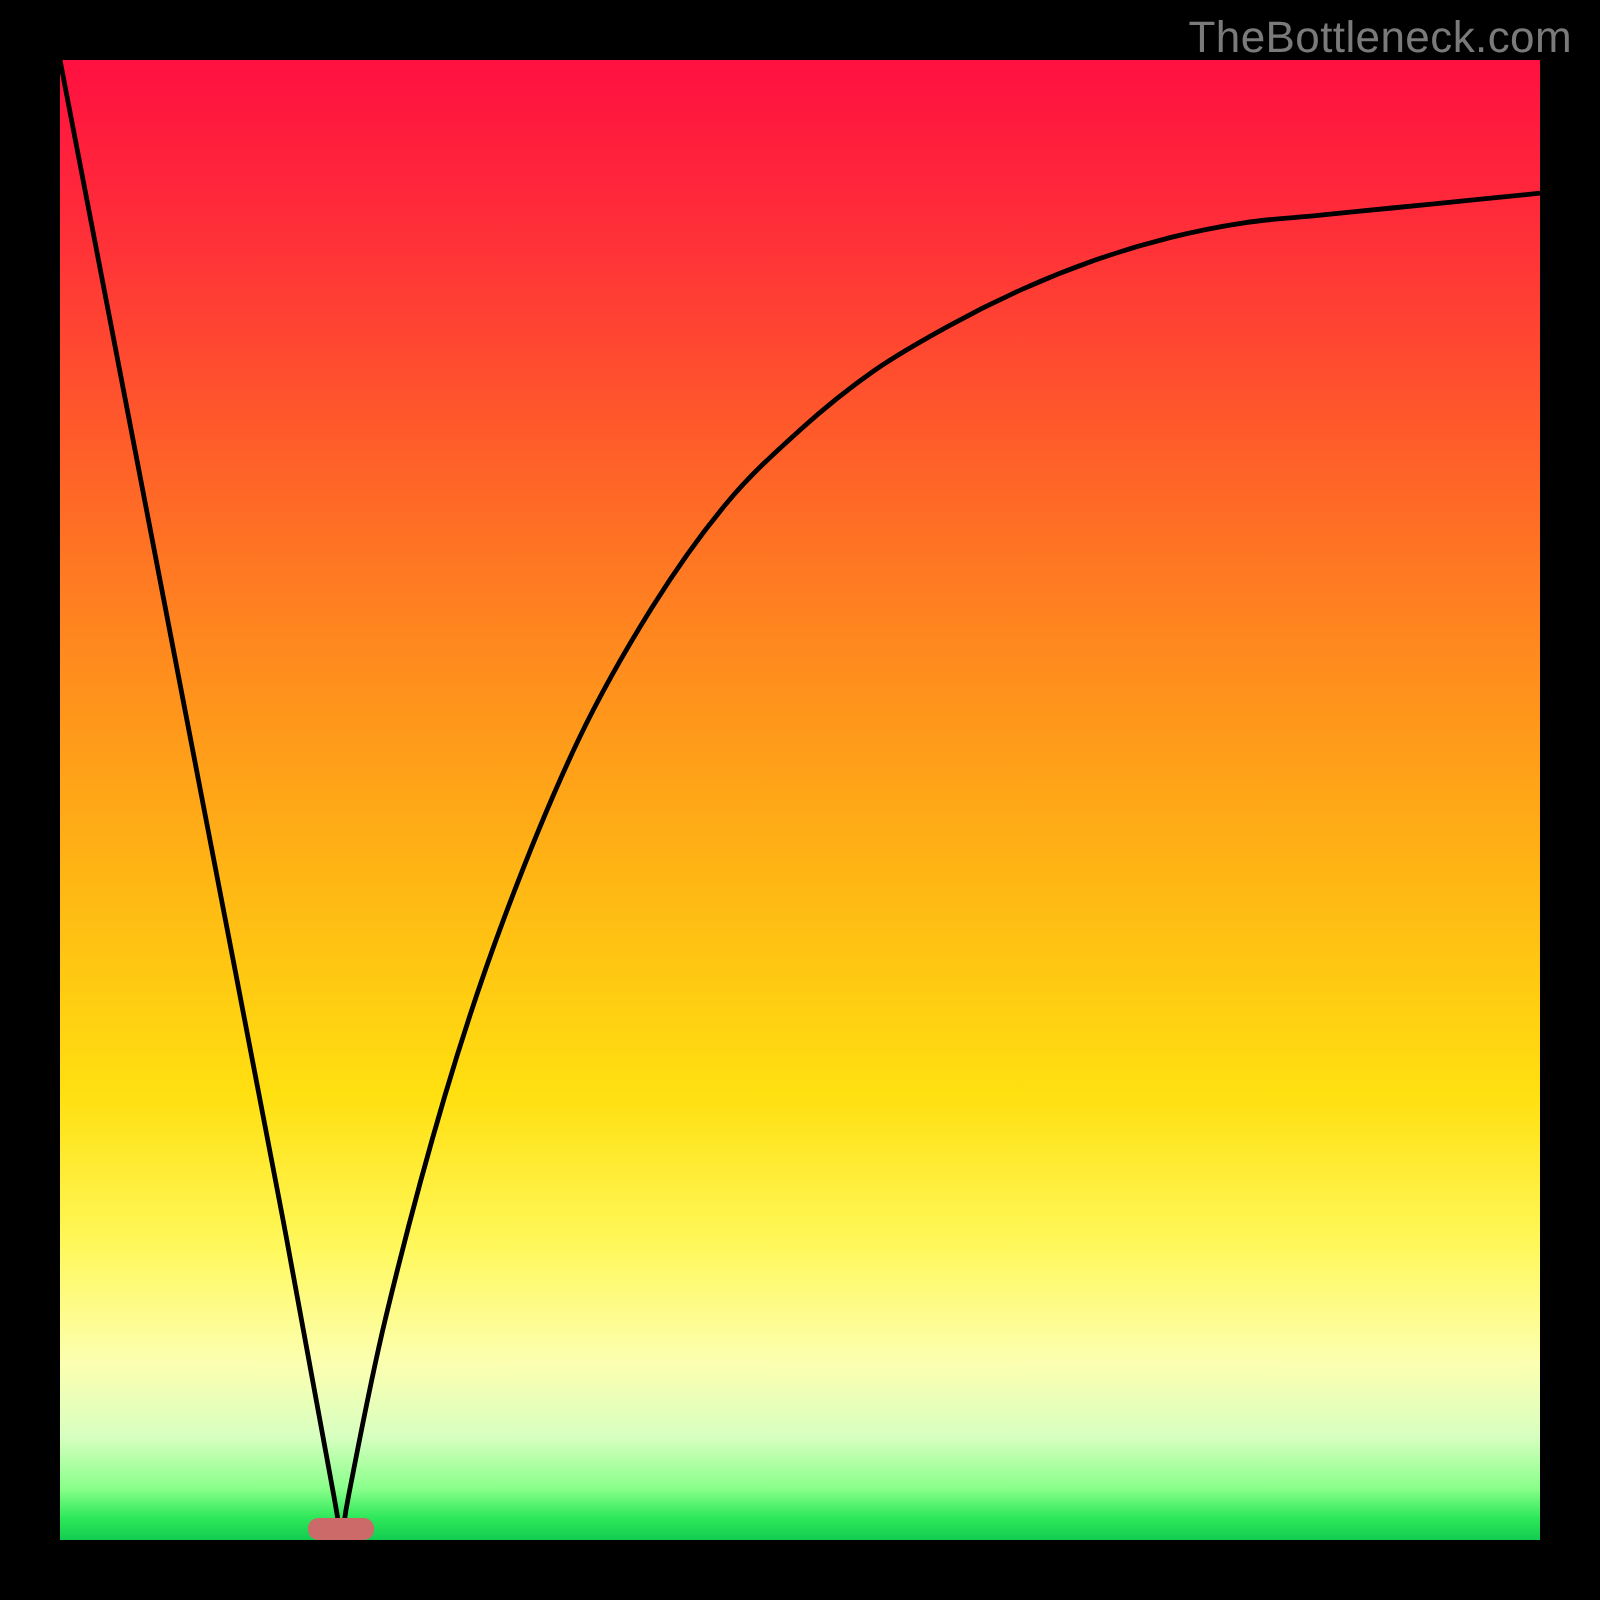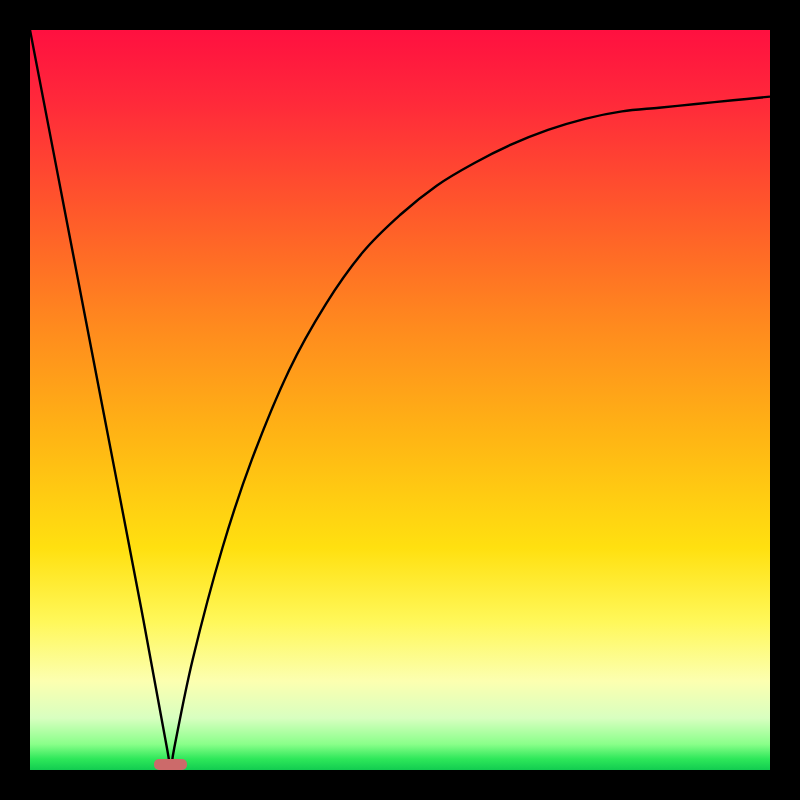--- a/index.html
+++ b/index.html
@@ -67,20 +67,21 @@
     background: #cc6a6a;
     border-radius: 5px;
     z-index: 12;
   }
 </style>
 </head>
 <body>
 
 <div class="frame">
 
+  <div class="watermark">TheBottleneck.com</div>
 
   <div class="plot-area">
     <div class="gradient"></div>
 
     <svg class="curve" viewBox="0 0 740 740" preserveAspectRatio="none">
       <path id="curve-path" fill="none" stroke="#000" stroke-width="2.4" d="M 0.00 0.00 C 6.17 32.07, 24.67 128.27, 37.00 192.40 C 49.33 256.53, 61.67 320.67, 74.00 384.80 C 86.33 448.93, 100.52 521.70, 111.00 577.20 C 121.48 632.70, 131.97 690.67, 136.90 717.80 C 141.83 744.93, 139.37 740.00, 140.60 740.00 C 141.83 740.00, 140.60 736.30, 144.30 717.80 C 148.00 699.30, 154.78 662.30, 162.80 629.00 C 170.82 595.70, 182.53 551.30, 192.40 518.00 C 202.27 484.70, 210.90 458.80, 222.00 429.20 C 233.10 399.60, 246.67 366.30, 259.00 340.40 C 271.33 314.50, 283.67 293.53, 296.00 273.80 C 308.33 254.07, 320.67 236.80, 333.00 222.00 C 345.33 207.20, 357.67 196.10, 370.00 185.00 C 382.33 173.90, 394.67 164.03, 407.00 155.40 C 419.33 146.77, 431.67 139.98, 444.00 133.20 C 456.33 126.42, 468.67 120.25, 481.00 114.70 C 493.33 109.15, 505.67 104.22, 518.00 99.90 C 530.33 95.58, 542.67 91.88, 555.00 88.80 C 567.33 85.72, 579.67 83.25, 592.00 81.40 C 604.33 79.55, 616.67 78.93, 629.00 77.70 C 641.33 76.47, 653.67 75.23, 666.00 74.00 C 678.33 72.77, 690.67 71.53, 703.00 70.30 C 715.33 69.07, 733.83 67.22, 740.00 66.60"></path>
     </svg>
 
     <div id="dip-marker" class="dip-marker" style="left: 123.95px; top: 728.9px; width: 33.3px; height: 11.1px; background: rgb(204, 106, 106);"></div>
   </div>

